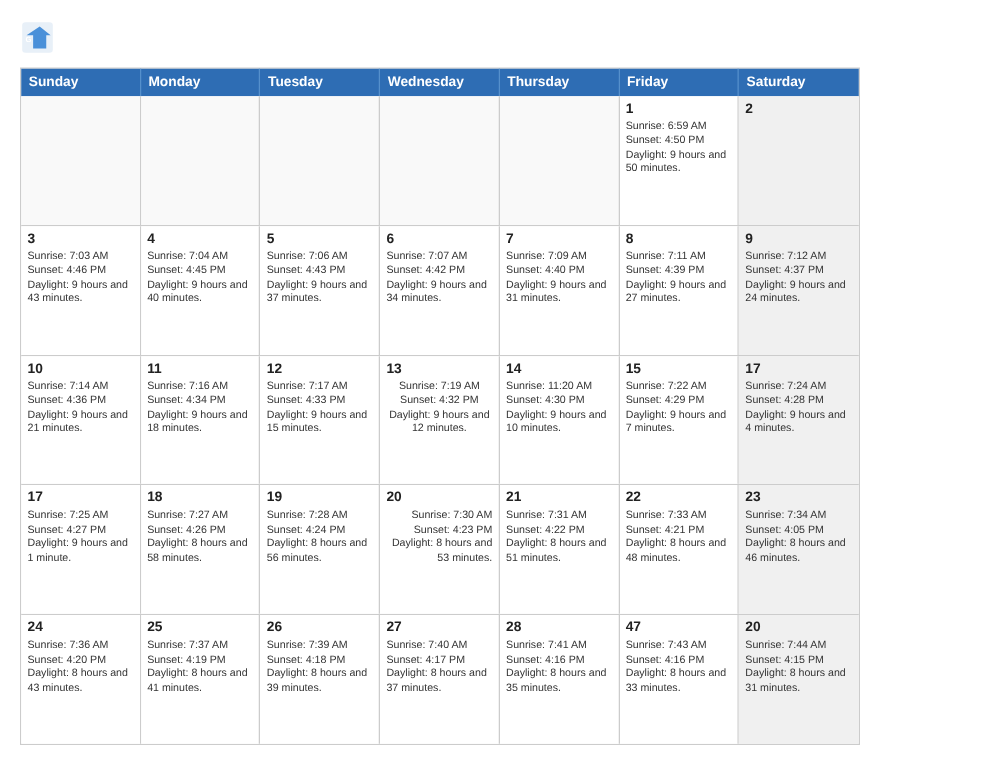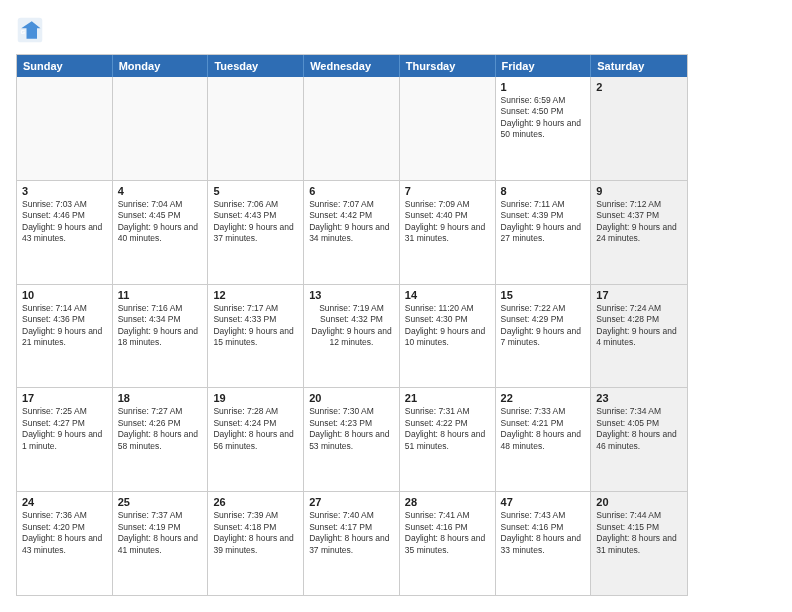--- a/index.html
+++ b/index.html
@@ -260,21 +260,21 @@
 Daylight: 8 hours and 58 minutes.</div>
           </div>
           <div class="cal-cell">
             <span class="day-num">19</span>
             <div class="day-info" style="white-space: pre-line;">Sunrise: 7:28 AM
 Sunset: 4:24 PM
 Daylight: 8 hours and 56 minutes.</div>
           </div>
           <div class="cal-cell">
             <span class="day-num">20</span>
-            <div class="day-info" style="white-space: pre-line;">Sunrise: 7:30 AM
+            <div class="day-info" style="white-space: pre-line; text-align: right;">Sunrise: 7:30 AM
 Sunset: 4:23 PM
 Daylight: 8 hours and 53 minutes.</div>
           </div>
           <div class="cal-cell">
             <span class="day-num">21</span>
             <div class="day-info" style="white-space: pre-line;">Sunrise: 7:31 AM
 Sunset: 4:22 PM
 Daylight: 8 hours and 51 minutes.</div>
           </div>
           <div class="cal-cell">

